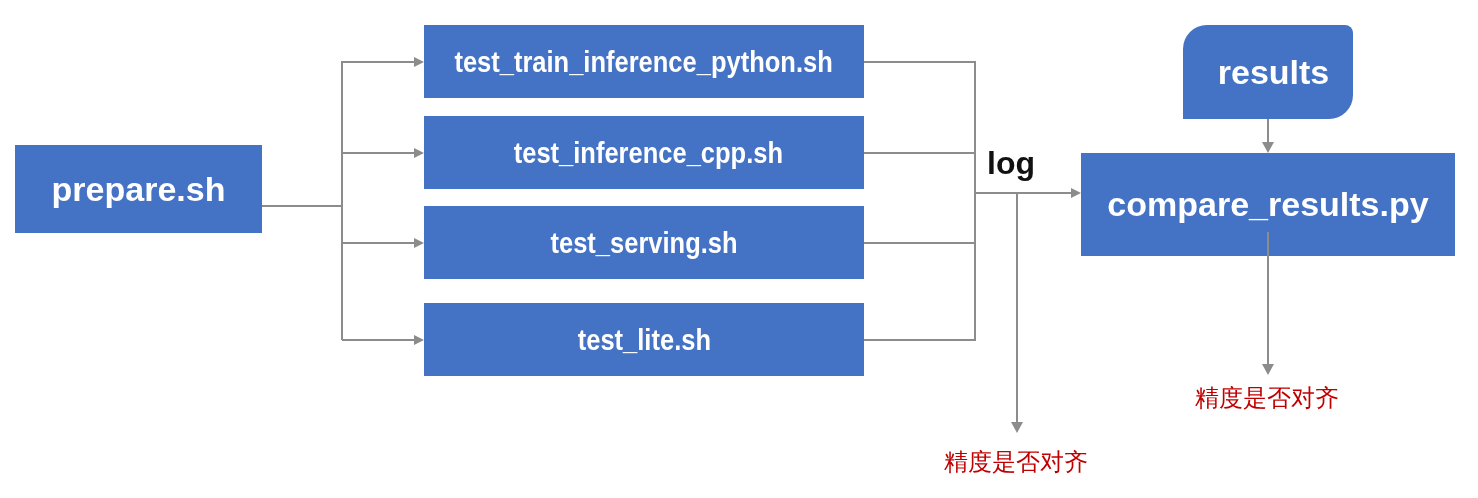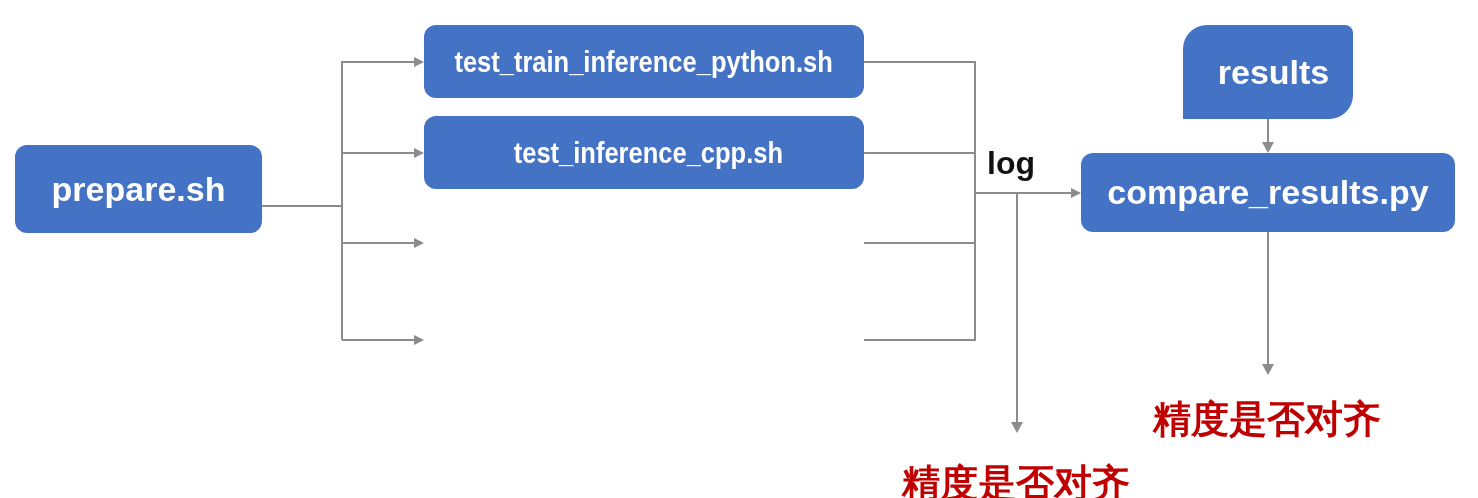--- a/index.html
+++ b/index.html
@@ -24,21 +24,20 @@
   }
   .node {
     position: absolute;
     background: var(--node-fill);
     color: var(--node-text);
     display: flex;
     align-items: center;
     justify-content: center;
     font-weight: bold;
     white-space: nowrap;
-    border-radius: 12px;
   }
   .node .lbl { display: inline-block; }
   .node-big { font-size: 34px; }
   .node-mid { font-size: 30px; }
   .node-mid .lbl { transform: scaleX(0.85); transform-origin: center; }
   .hline { position: absolute; height: 2px; background: var(--connector); }
   .vline { position: absolute; width: 2px; background: var(--connector); }
   .arrow-right {
     position: absolute; width: 0; height: 0;
     border-top: 5px solid transparent;
@@ -55,24 +54,23 @@
     position: absolute;
     color: var(--edge-label);
     font-size: 32px;
     font-weight: bold;
   }
   .outcome {
     position: absolute;
     width: 300px;
     text-align: center;
     color: var(--outcome);
-    font-size: 38px;
-    font-weight: bold;
+    font-size: 24px;
+    font-weight: normal;
     white-space: nowrap;
-    margin-top: 12px;
   }
   .rounded-diag { border-radius: 24px 8px 24px 0; }
 </style>
 </head>
 <body>
 
 <div class="canvas">
 
   <div class="node node-big" style="left:15px; top:145px; width:247px; height:88px;">
     <span class="lbl">prepare.sh</span>
@@ -89,41 +87,47 @@
   <div class="arrow-right" style="left:414px; top:148px;"></div>
   <div class="arrow-right" style="left:414px; top:238px;"></div>
   <div class="arrow-right" style="left:414px; top:335px;"></div>
 
   <div class="node node-mid" style="left:424px; top:25px; width:440px; height:73px;">
     <span class="lbl">test_train_inference_python.sh</span>
   </div>
   <div class="node node-mid" style="left:424px; top:116px; width:440px; height:73px;padding-left:8px;">
     <span class="lbl">test_inference_cpp.sh</span>
   </div>
+  <div class="node node-mid" style="left:424px; top:206px; width:440px; height:73px;">
+    <span class="lbl">test_serving.sh</span>
+  </div>
+  <div class="node node-mid" style="left:424px; top:303px; width:440px; height:73px;">
+    <span class="lbl">test_lite.sh</span>
+  </div>
 
   <div class="hline" style="left:864px; top:61px;  width:112px;"></div>
   <div class="hline" style="left:864px; top:152px; width:112px;"></div>
   <div class="hline" style="left:864px; top:242px; width:112px;"></div>
   <div class="hline" style="left:864px; top:339px; width:112px;"></div>
   <div class="vline" style="left:974px; top:61px; height:280px;"></div>
 
   <div class="hline" style="left:974px; top:192px; width:97px;"></div>
   <div class="arrow-right" style="left:1071px; top:188px;"></div>
   <div class="edge-label" style="left:987px; top:145px;">log</div>
   <div class="vline" style="left:1016px; top:193px; height:229px;"></div>
   <div class="arrow-down" style="left:1011px; top:422px;"></div>
 
   <div class="node node-big rounded-diag" style="left:1183px; top:25px; width:170px; height:94px;padding-left:11px;">
     <span class="lbl">results</span>
   </div>
 
   <div class="vline" style="left:1267px; top:119px; height:24px;"></div>
   <div class="arrow-down" style="left:1262px; top:142px;"></div>
 
-  <div class="node node-big" style="left:1081px; top:153px; width:374px; height:79px;">
+  <div class="node node-big" style="left:1081px; top:153px; width:374px; height:103px;">
     <span class="lbl">compare_results.py</span>
   </div>
 
   <div class="vline" style="left:1267px; top:232px; height:133px;"></div>
   <div class="arrow-down" style="left:1262px; top:364px;"></div>
 
   <div class="outcome" style="left:866px; top:446px;">精度是否对齐</div>
   <div class="outcome" style="left:1117px; top:382px;">精度是否对齐</div>
 
 </div>

